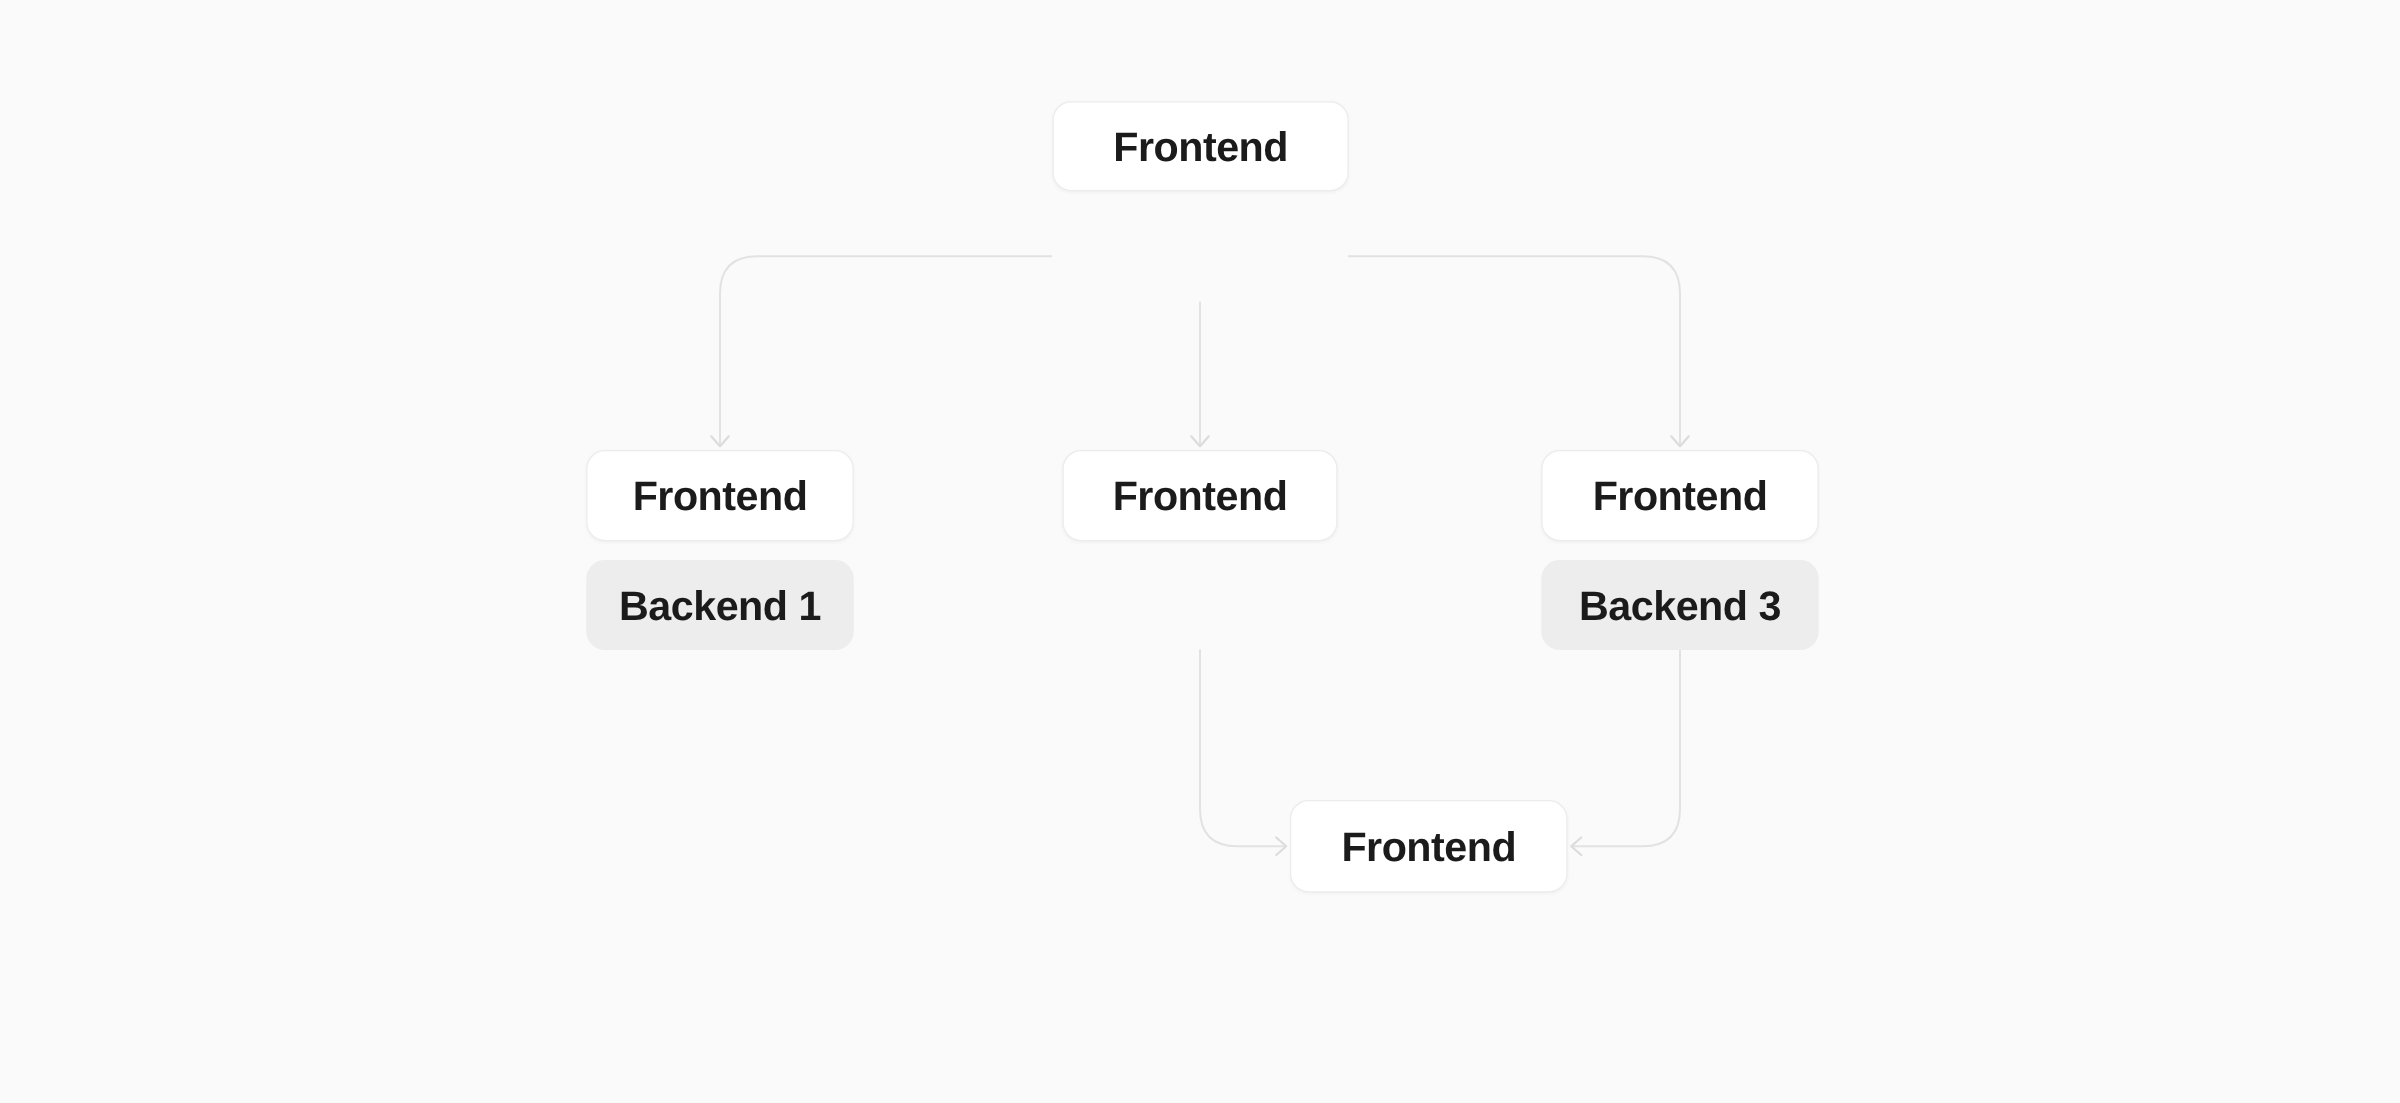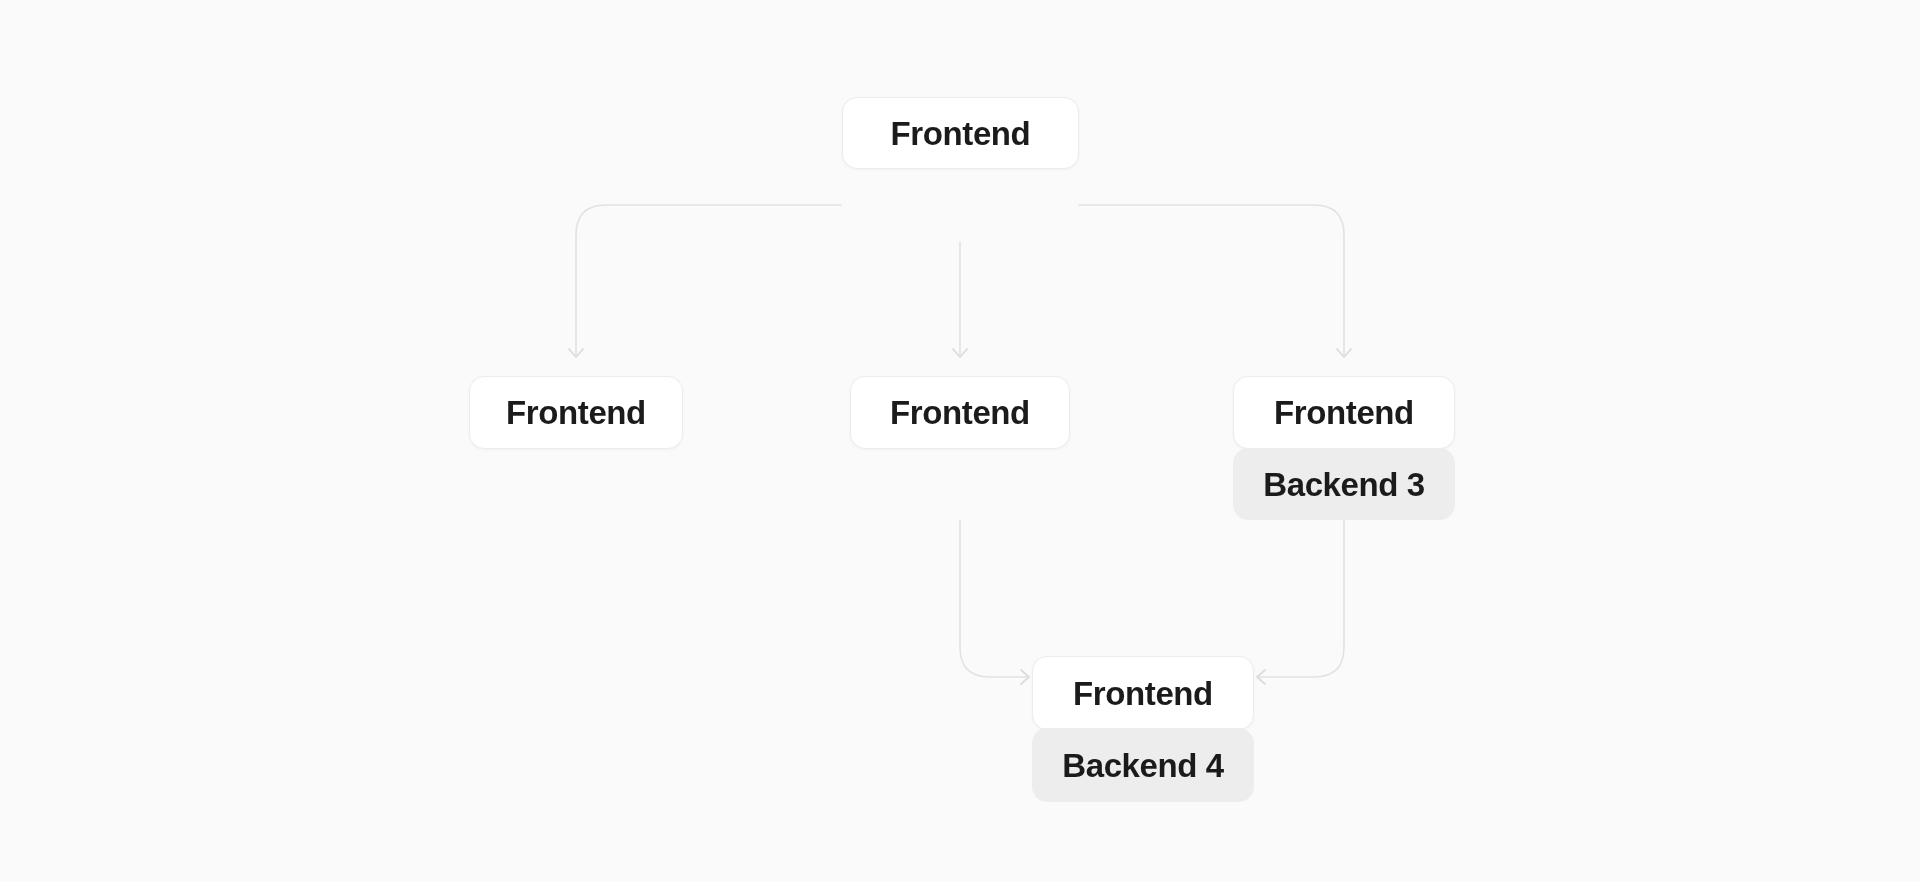--- a/index.html
+++ b/index.html
@@ -53,21 +53,20 @@
     font-size: 33px;
     letter-spacing: -0.4px;
     line-height: 1;
     user-select: none;
     cursor: grab;
   }
   .node-white {
     background: var(--node-bg, #ffffff);
     border: 1px solid var(--node-border, #ececec);
     box-shadow: 0 1px 3px rgba(0, 0, 0, 0.04);
-    margin-top: 16px;
   }
   .node-gray {
     background: var(--backend-bg, #ededed);
     border: 1px solid var(--backend-bg, #ededed);
   }
   .node-label {
     pointer-events: none;
     white-space: nowrap;
   }
 </style>
@@ -106,35 +105,35 @@
 
   <div class="node node-white" style="left:842px; top:81px;  width:237px; height:72px;">
     <span class="node-label">Frontend</span>
   </div>
 
 
   <div class="node node-white" style="left:469px; top:360px; width:214px; height:73px;">
     <span class="node-label">Frontend</span>
   </div>
 
+  <div class="node node-gray" style="left:469px; top:448px; width:214px; height:72px;">
+    <span class="node-label">Backend 1</span>
+  </div>
 
   <div class="node node-white" style="left:850px; top:360px; width:220px; height:73px;">
     <span class="node-label">Frontend</span>
   </div>
 
 
   <div class="node node-white" style="left:1233px; top:360px; width:222px; height:73px;">
     <span class="node-label">Frontend</span>
   </div>
 
   <div class="node node-gray" style="left:1233px; top:448px; width:222px; height:72px;">
     <span class="node-label">Backend 3</span>
   </div>
 
   <div class="node node-white" style="left:1032px; top:640px; width:222px; height:74px;">
     <span class="node-label">Frontend</span>
   </div>
 
-  <div class="node node-gray" style="left:1032px; top:728px; width:222px; height:74px;">
-    <span class="node-label">Backend 4</span>
-  </div>
 
 </div>
 
 </body></html>

